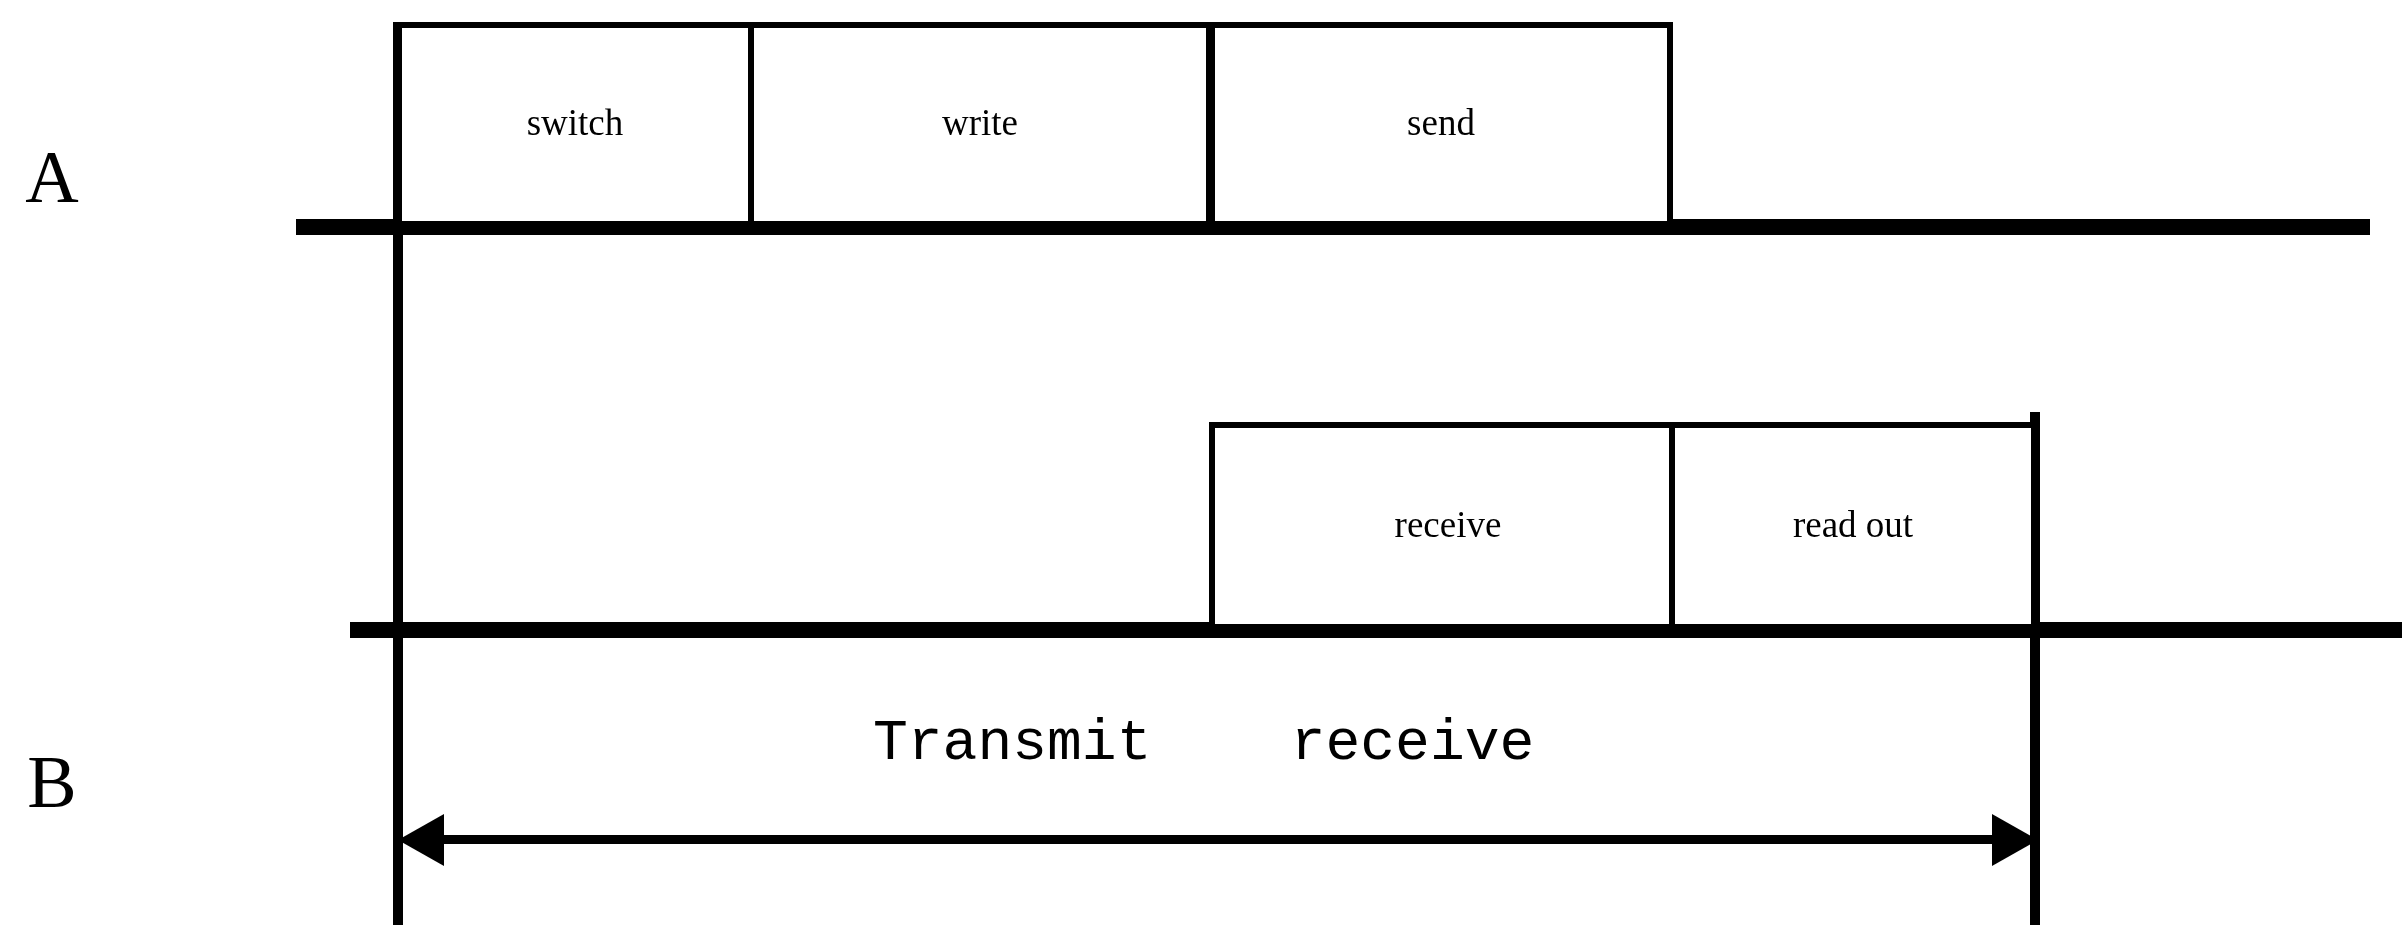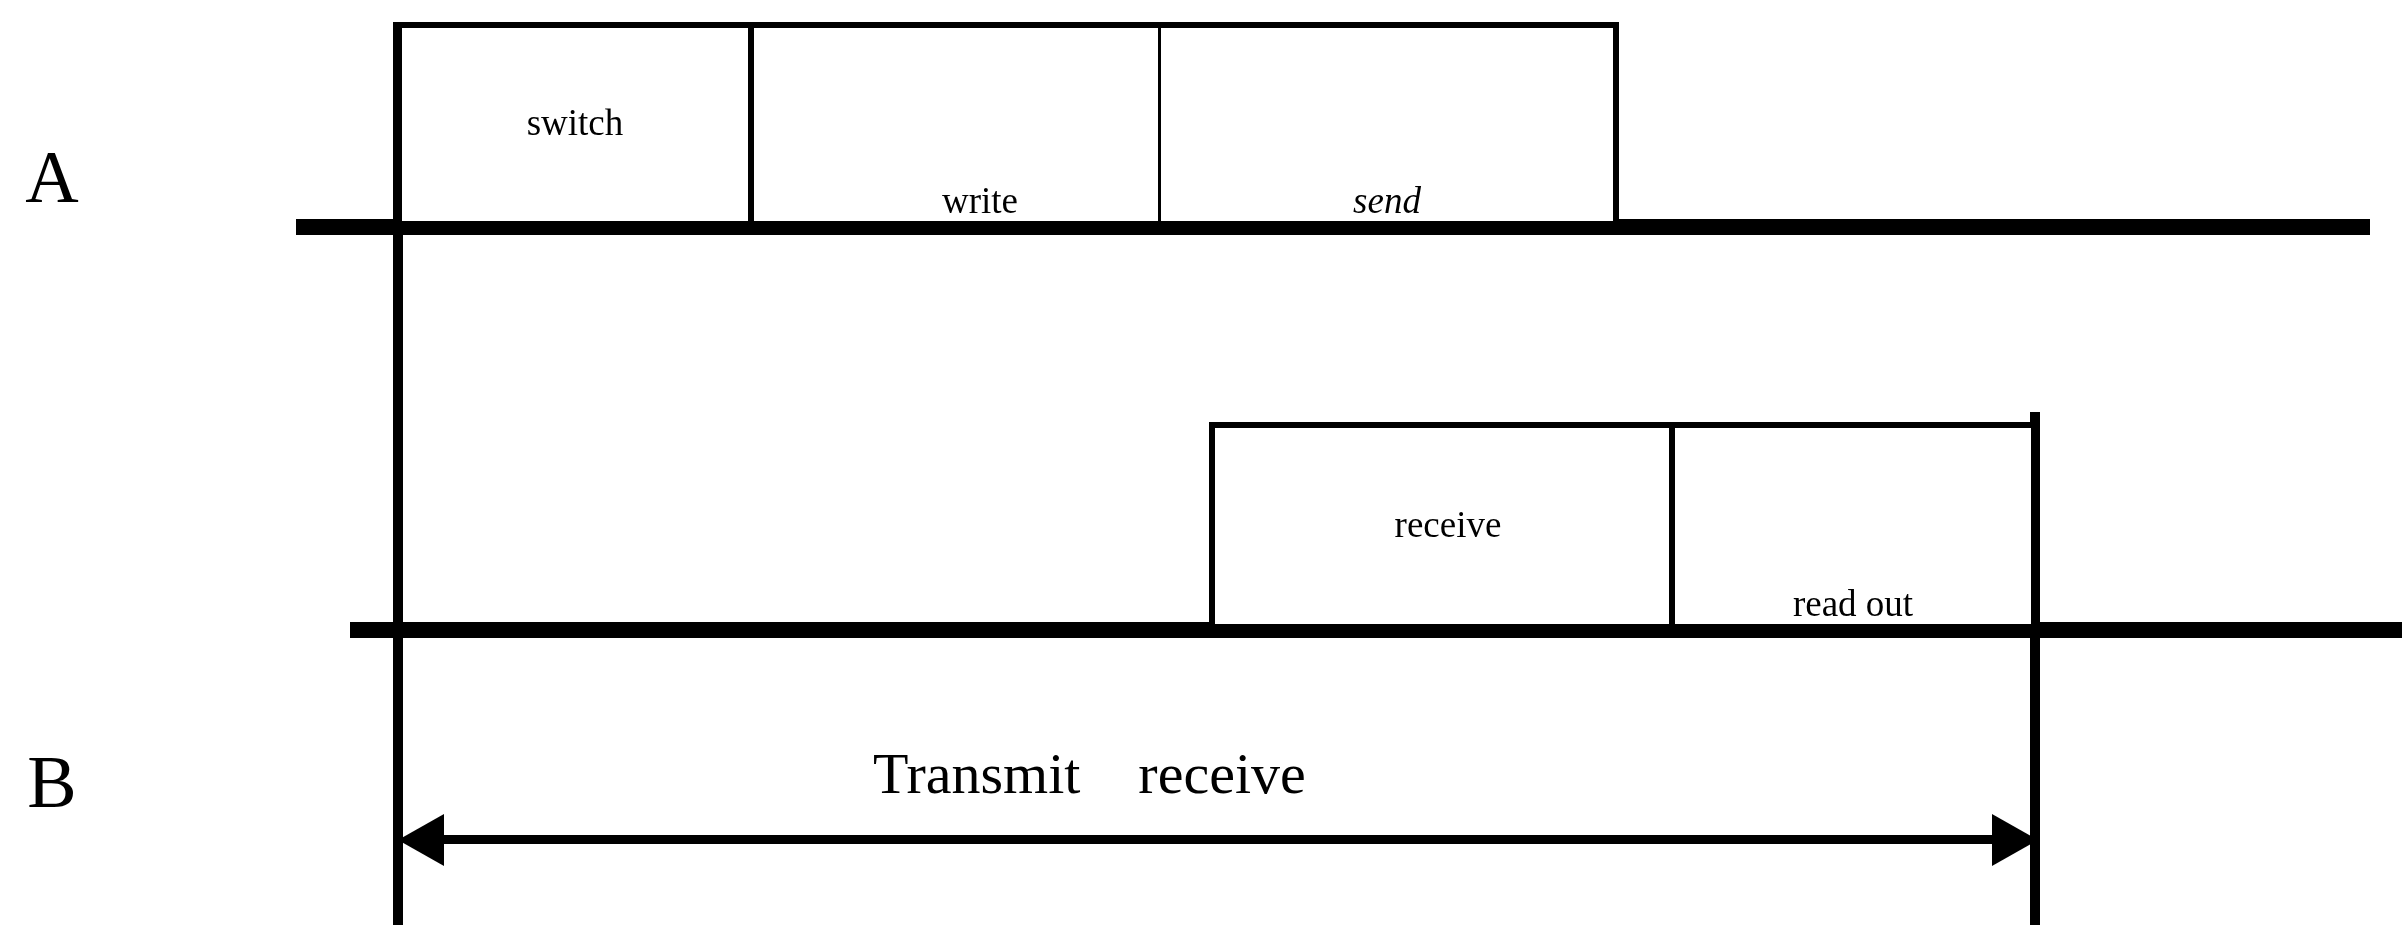--- a/index.html
+++ b/index.html
@@ -47,21 +47,21 @@
     background: #ffffff;
     display: flex;
     align-items: center;
     justify-content: center;
     color: #000000;
     font-family: "Liberation Serif", "DejaVu Serif", serif;
     font-size: 37px;
     line-height: 1;
     white-space: nowrap;
   }
-  .phase-box.joined-left { border-left-width: 3px; align-items: flex-end; }
+  .phase-box.joined-left { border-left-width: 3px; }
   .phase-label { position: relative; top: -2px; }
 
   
   .arrow-shaft {
     position: absolute;
     background: #000000;
     height: 9px;
   }
   .arrow-head {
     position: absolute;
@@ -101,33 +101,33 @@
   <div class="vline" style="left:2030px; top:412px; height:513px;"></div>
 
   <div class="phase-box" style="left:396px; top:22px; width:358px; height:205px;">
     <span class="phase-label">switch</span>
   </div>
 
   <div class="phase-box joined-left" style="left:751px; top:22px; width:461px; height:205px;">
     <span class="phase-label">write</span>
   </div>
 
-  <div class="phase-box joined-left" style="left:1158px; top:22px; width:461px; height:205px;font-style:italic;">
+  <div class="phase-box joined-left" style="left:1212px; top:22px; width:461px; height:205px;">
     <span class="phase-label">send</span>
   </div>
 
   <div class="phase-box" style="left:1209px; top:422px; width:466px; height:208px;padding-left:12px;">
     <span class="phase-label">receive</span>
   </div>
 
   <div class="phase-box joined-left" style="left:1672px; top:422px; width:365px; height:208px;">
     <span class="phase-label">read out</span>
   </div>
 
-  <div class="arrow-caption" style="left:873px; top:745px;">Transmit    receive</div>
+  <div class="arrow-caption" style="left:873px; top:715px;font-family:Liberation Mono, monospace;">Transmit    receive</div>
 
   <div class="arrow-head left" style="left:398px; top:814px;"></div>
 
   <div class="arrow-shaft" style="left:440px; top:835px; width:1560px;"></div>
 
   <div class="arrow-head right" style="left:1992px; top:814px;"></div>
 
 </div>
 
 </body></html>

